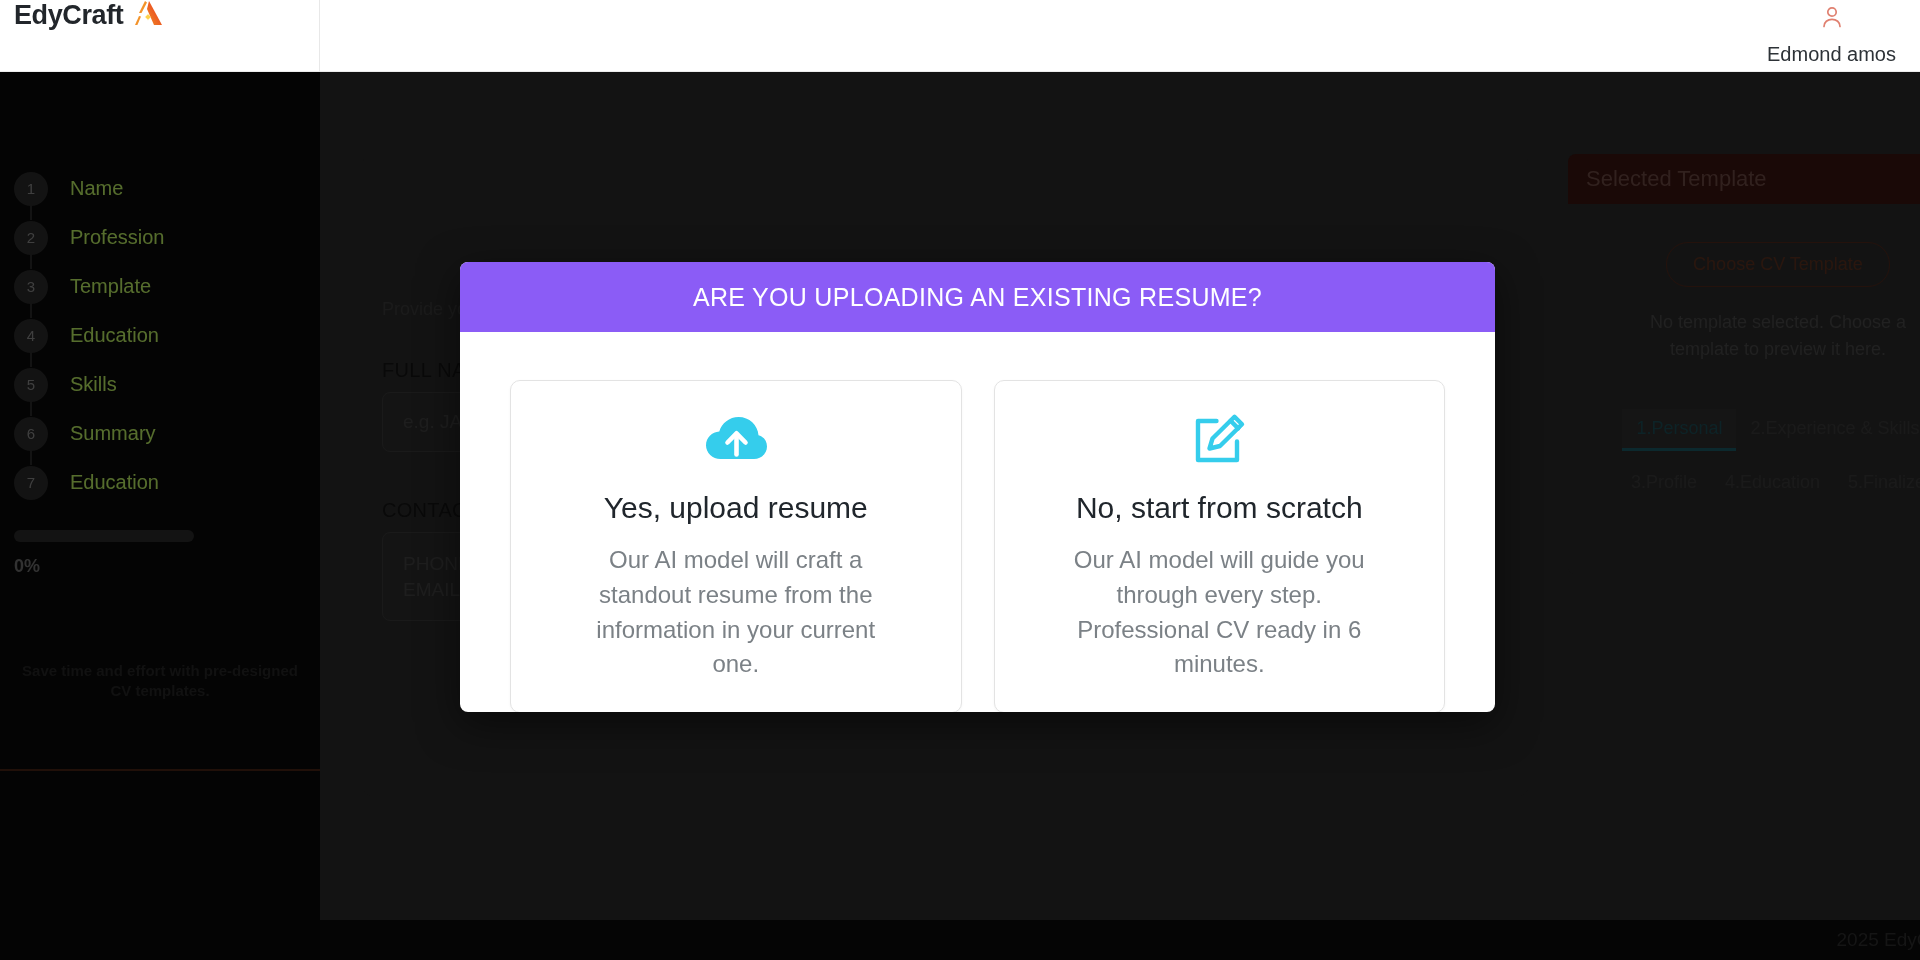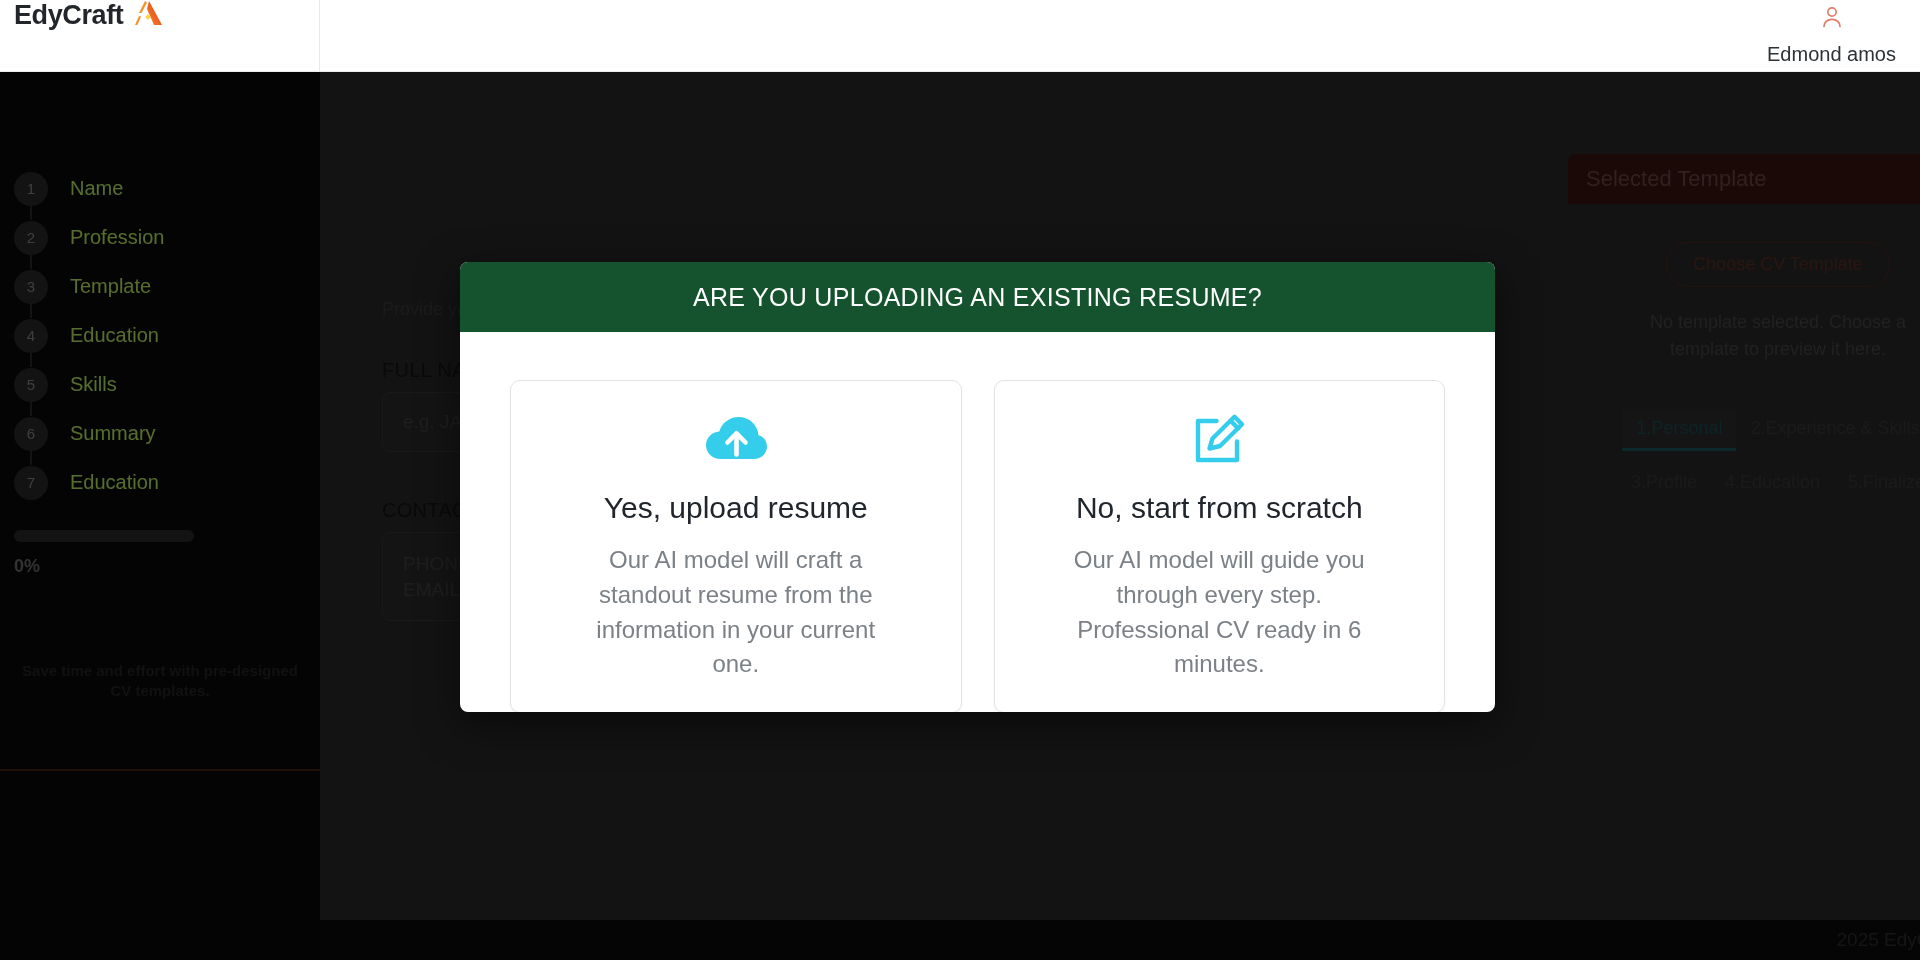--- a/index.html
+++ b/index.html
@@ -155,21 +155,21 @@
   
   .overlay {
     position:absolute; inset:0; background:rgba(0,0,0,0.55); z-index:20;
   }
   .modal {
     position:absolute; left:460px; top:262px; width:1035px; height:450px;
     background:#ffffff; border-radius:8px; overflow:hidden;
     box-shadow: 0 12px 40px rgba(0,0,0,0.5); z-index:25;
   }
   .modal-header {
-    height: 70px; background:#14532d; display:flex;
+    height: 70px; background:#8b5cf6; display:flex;
     align-items:center; justify-content:center;
   }
   .modal-title {
     font-size:25px; color:#ffffff; font-weight:400; letter-spacing:0.3px;
   }
   .modal-body {
     display:flex; gap: 32px; padding: 48px 50px 0 50px;
   }
   .choice-card {
     flex:1; background:#ffffff; border:1px solid #e3e3e3; border-radius:10px;

